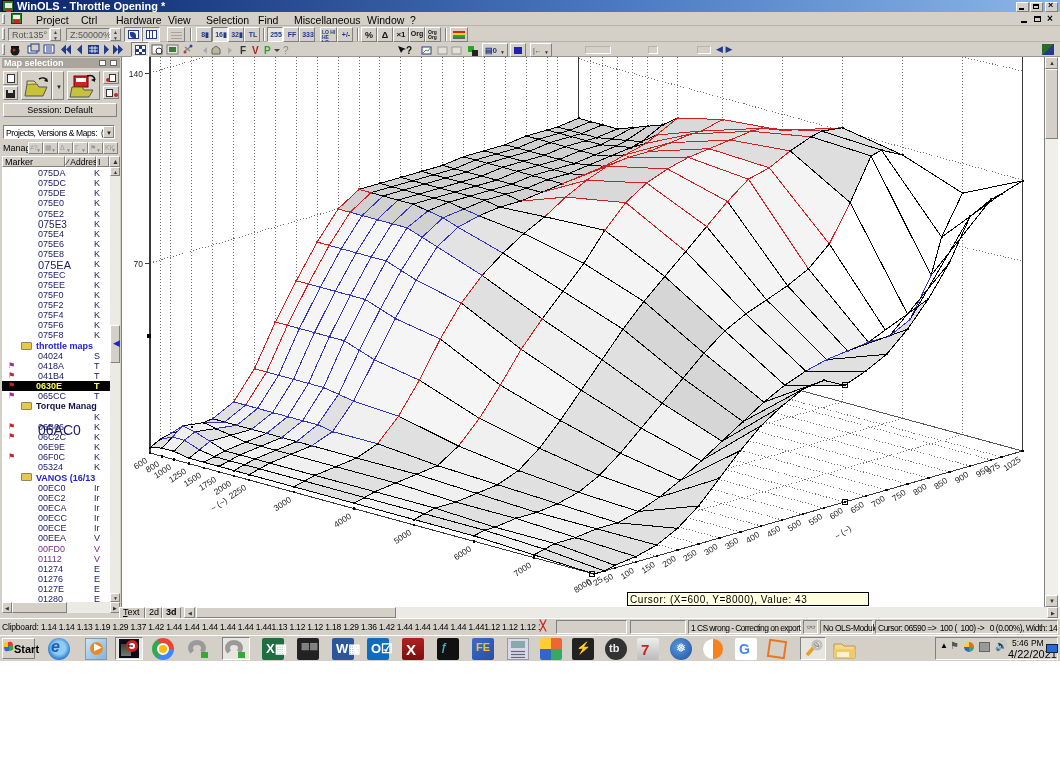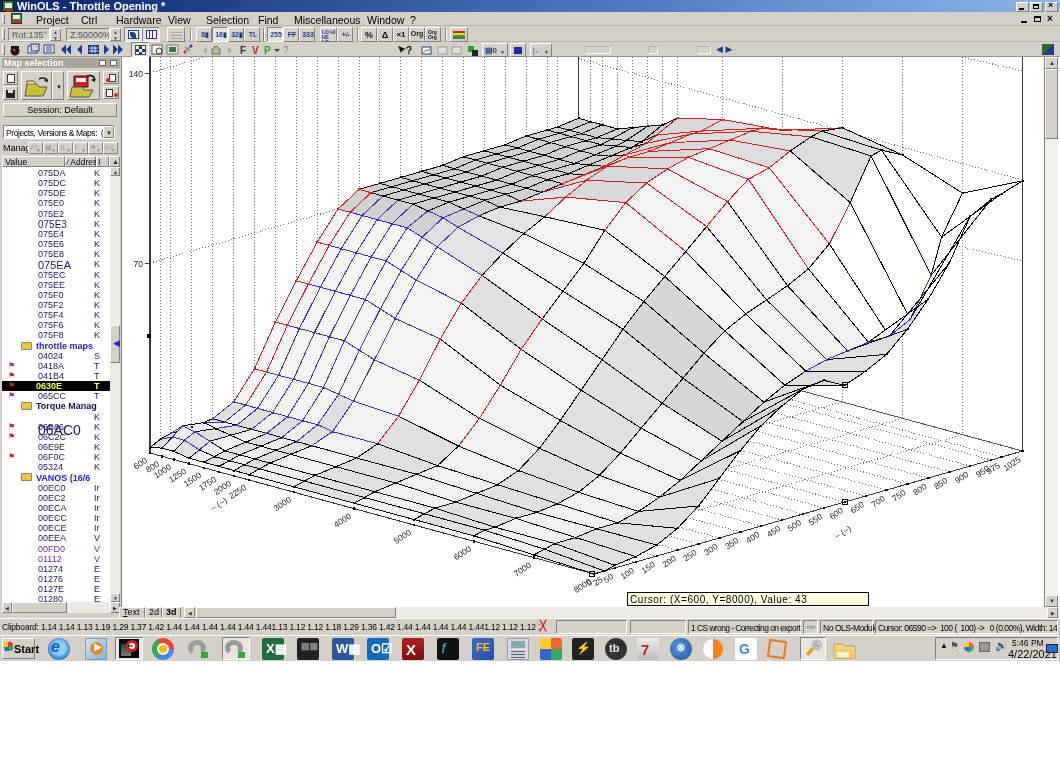--- a/index.html
+++ b/index.html
@@ -247,21 +247,21 @@
   </div>
 <div style="position:absolute;left:88px;top:142px;width:15px;height:12px;border-top:1px solid #ffffff;border-left:1px solid #ffffff;border-bottom:1px solid #808080;border-right:1px solid #808080;background:#d4d0c8;">
     <div style="position:absolute;left:1px;top:1px;font-size:7px;color:#999">⚑</div>
     <div style="position:absolute;right:1px;bottom:0px;font-size:5px;color:#888">▼</div>
   </div>
 <div style="position:absolute;left:103px;top:142px;width:15px;height:12px;border-top:1px solid #ffffff;border-left:1px solid #ffffff;border-bottom:1px solid #808080;border-right:1px solid #808080;background:#d4d0c8;">
     <div style="position:absolute;left:1px;top:1px;font-size:7px;color:#999">KK</div>
     <div style="position:absolute;right:1px;bottom:0px;font-size:5px;color:#888">▼</div>
   </div>
 <div style="position:absolute;left:2px;top:156px;width:63px;height:11px;border-top:1px solid #ffffff;border-left:1px solid #ffffff;border-bottom:1px solid #808080;border-right:1px solid #808080;background:#d4d0c8;">
-    <div class="t" style="left:2px;top:0px;font-size:9px;color:#000">Value</div>
+    <div class="t" style="left:2px;top:0px;font-size:9px;color:#000">Marker</div>
   </div>
 <div style="position:absolute;left:65px;top:156px;width:31px;height:11px;border-top:1px solid #ffffff;border-left:1px solid #ffffff;border-bottom:1px solid #808080;border-right:1px solid #808080;background:#d4d0c8;">
     <div class="t" style="left:1px;top:0px;font-size:8.5px;color:#000">∕ Address</div>
   </div>
 <div style="position:absolute;left:96px;top:156px;width:13px;height:11px;border-top:1px solid #ffffff;border-left:1px solid #ffffff;border-bottom:1px solid #808080;border-right:1px solid #808080;background:#d4d0c8;">
     <div class="t" style="left:1px;top:0px;font-size:9px;color:#000">I</div>
   </div>
 <div style="position:absolute;left:109px;top:156px;width:11px;height:11px;border-top:1px solid #ffffff;border-left:1px solid #ffffff;border-bottom:1px solid #808080;border-right:1px solid #808080;background:#d4d0c8;">
     <div class="t" style="left:2px;top:1px;font-size:7px;color:#333">▲</div>
   </div>
@@ -328,21 +328,21 @@
 <div class="t" style="left:36px;top:265px;font-size:9px;color:#1a1a66">06C2C</div>
 <div class="t" style="left:92px;top:265px;font-size:9px;color:#1a1a66">K</div>
 <div class="t" style="left:36px;top:275px;font-size:9px;color:#1a1a66">06E9E</div>
 <div class="t" style="left:92px;top:275px;font-size:9px;color:#1a1a66">K</div>
 <div class="t" style="left:6px;top:285px;font-size:8px;color:#cc2222">⚑</div>
 <div class="t" style="left:36px;top:285px;font-size:9px;color:#1a1a66">06F0C</div>
 <div class="t" style="left:92px;top:285px;font-size:9px;color:#1a1a66">K</div>
 <div class="t" style="left:36px;top:295px;font-size:9px;color:#1a1a66">05324</div>
 <div class="t" style="left:92px;top:295px;font-size:9px;color:#1a1a66">K</div>
 <div style="position:absolute;left:19px;top:306px;width:11px;height:8px;background:#e8c84a;border:1px solid #886;border-radius:1px"></div>
-<div class="t" style="left:34px;top:306px;font-size:9px;font-weight:bold;color:#2222cc">VANOS (16/6</div>
+<div class="t" style="left:34px;top:306px;font-size:9px;font-weight:bold;color:#2222cc">VANOS (16/13</div>
 <div class="t" style="left:36px;top:316px;font-size:9px;color:#1a1a66">00EC0</div>
 <div class="t" style="left:92px;top:316px;font-size:9px;color:#1a1a66">Ir</div>
 <div class="t" style="left:36px;top:326px;font-size:9px;color:#1a1a66">00EC2</div>
 <div class="t" style="left:92px;top:326px;font-size:9px;color:#1a1a66">Ir</div>
 <div class="t" style="left:36px;top:336px;font-size:9px;color:#1a1a66">00ECA</div>
 <div class="t" style="left:92px;top:336px;font-size:9px;color:#1a1a66">Ir</div>
 <div class="t" style="left:36px;top:346px;font-size:9px;color:#1a1a66">00ECC</div>
 <div class="t" style="left:92px;top:346px;font-size:9px;color:#1a1a66">Ir</div>
 <div class="t" style="left:36px;top:356px;font-size:9px;color:#1a1a66">00ECE</div>
 <div class="t" style="left:92px;top:356px;font-size:9px;color:#1a1a66">Ir</div>

